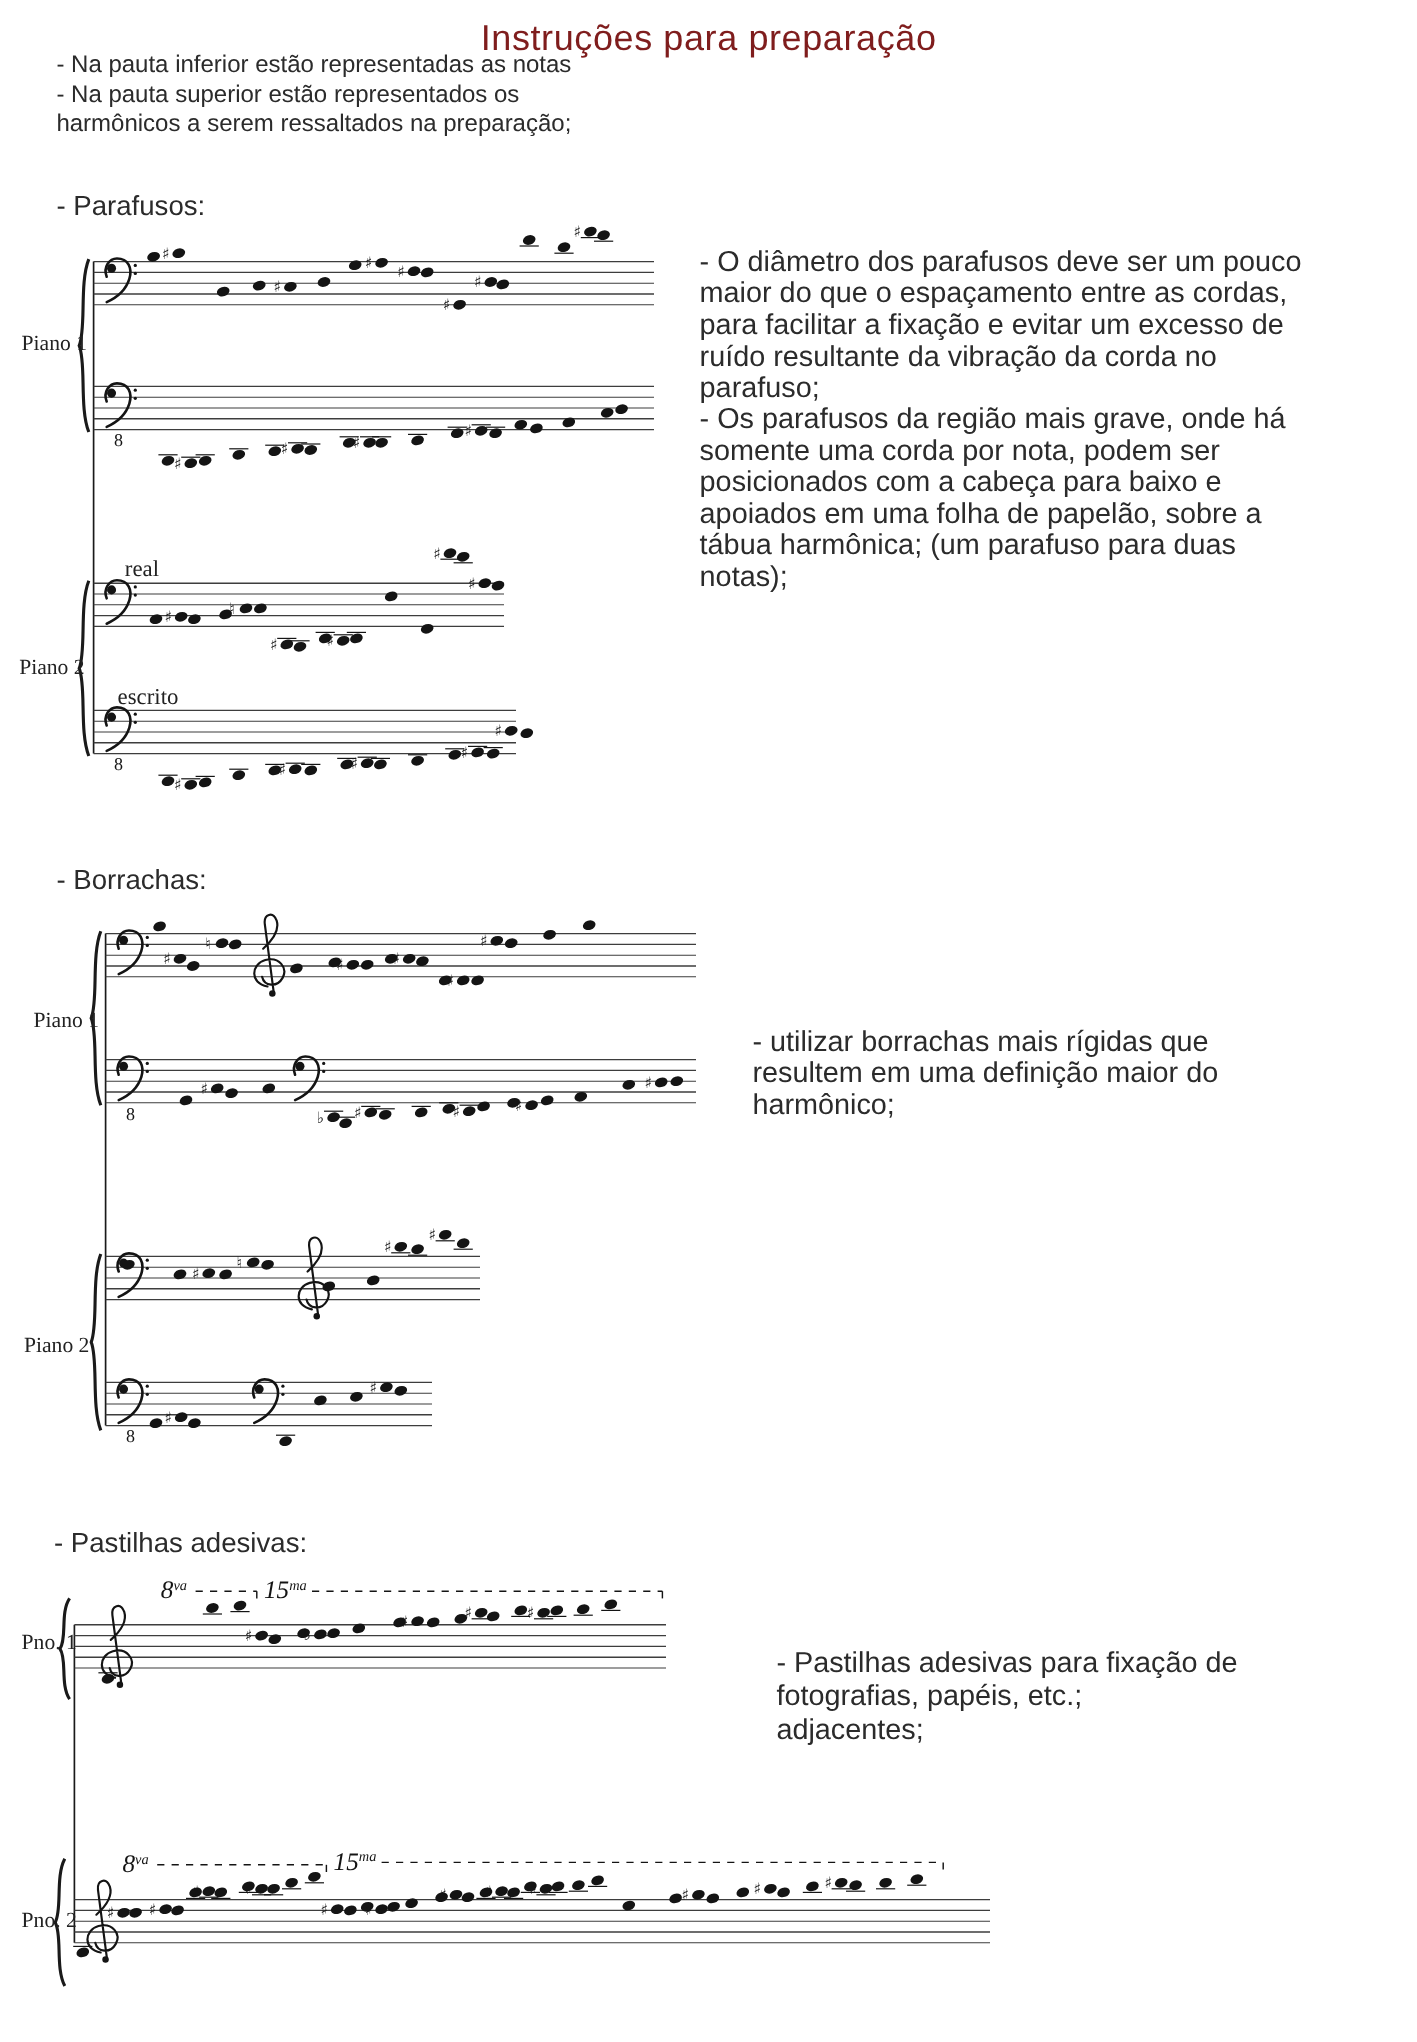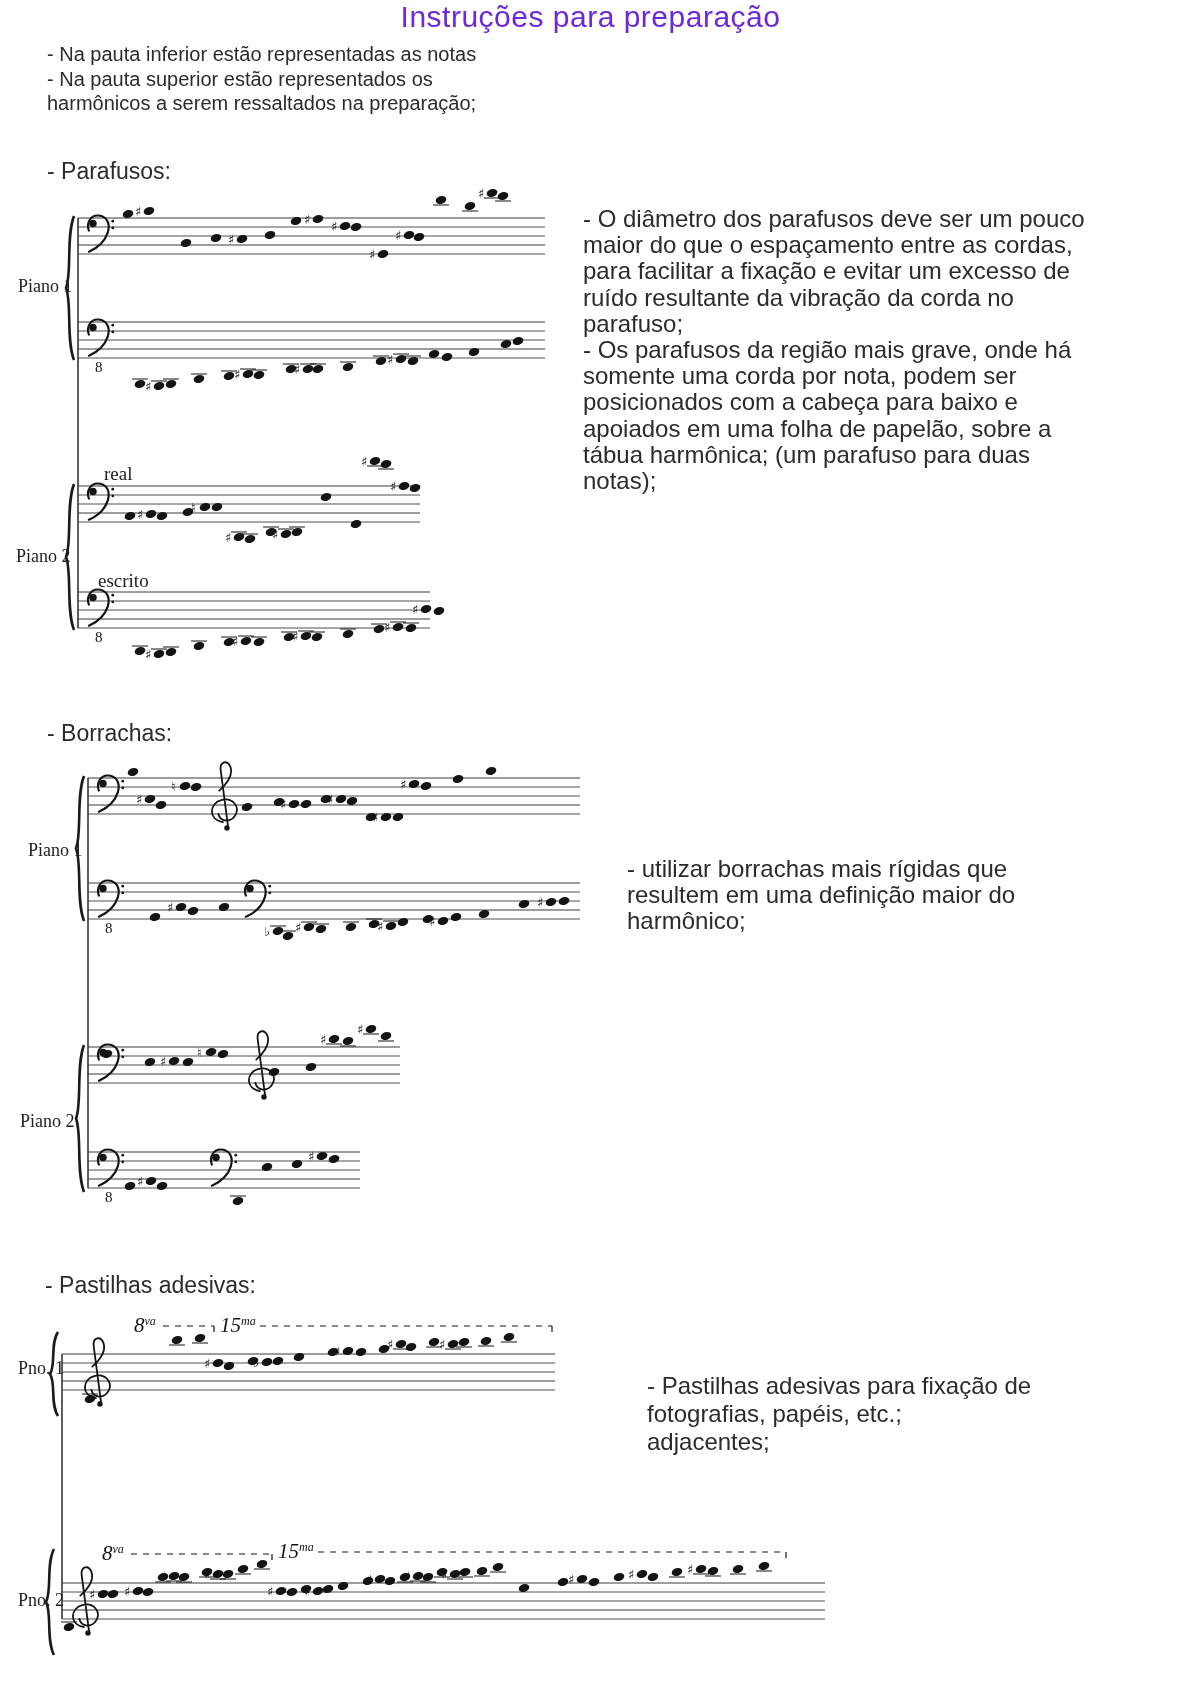--- a/index.html
+++ b/index.html
@@ -1,19 +1,19 @@
 <!DOCTYPE html>
 <html><head>
 <meta charset="utf-8">
 <style>
   html,body{margin:0;padding:0;background:#ffffff;}
   .page{position:relative;width:1181px;height:1702px;background:#ffffff;overflow:hidden;
         font-family:"Liberation Sans",sans-serif;color:#2b2b2b;}
-  .title{position:absolute;left:0;right:0;top:0;margin:0;text-align:center;
-         font-size:30px;font-weight:400;color:#6d28d9;letter-spacing:0.5px;}
+  .title{position:absolute;left:0;right:0;top:0;margin:16px;text-align:center;
+         font-size:30px;font-weight:400;color:#7f1d1d;letter-spacing:0.5px;}
   .textblock{position:absolute;font-size:24px;line-height:26px;color:#2b2b2b;}
   .textblock div{white-space:pre;}
   .intro{left:47px;top:42px;font-size:20px;line-height:24.5px;}
   .heading{position:absolute;font-size:23px;color:#2b2b2b;}
   .h-parafusos{left:47px;top:158px;}
   .h-borrachas{left:47px;top:720px;}
   .h-pastilhas{left:45px;top:1272px;}
   .t-parafusos{left:583px;top:206px;line-height:26.2px;}
   .t-borrachas{left:627px;top:856px;}
   .t-pastilhas{left:602px;top:1372px;line-height:28px;margin-left:45px;}

